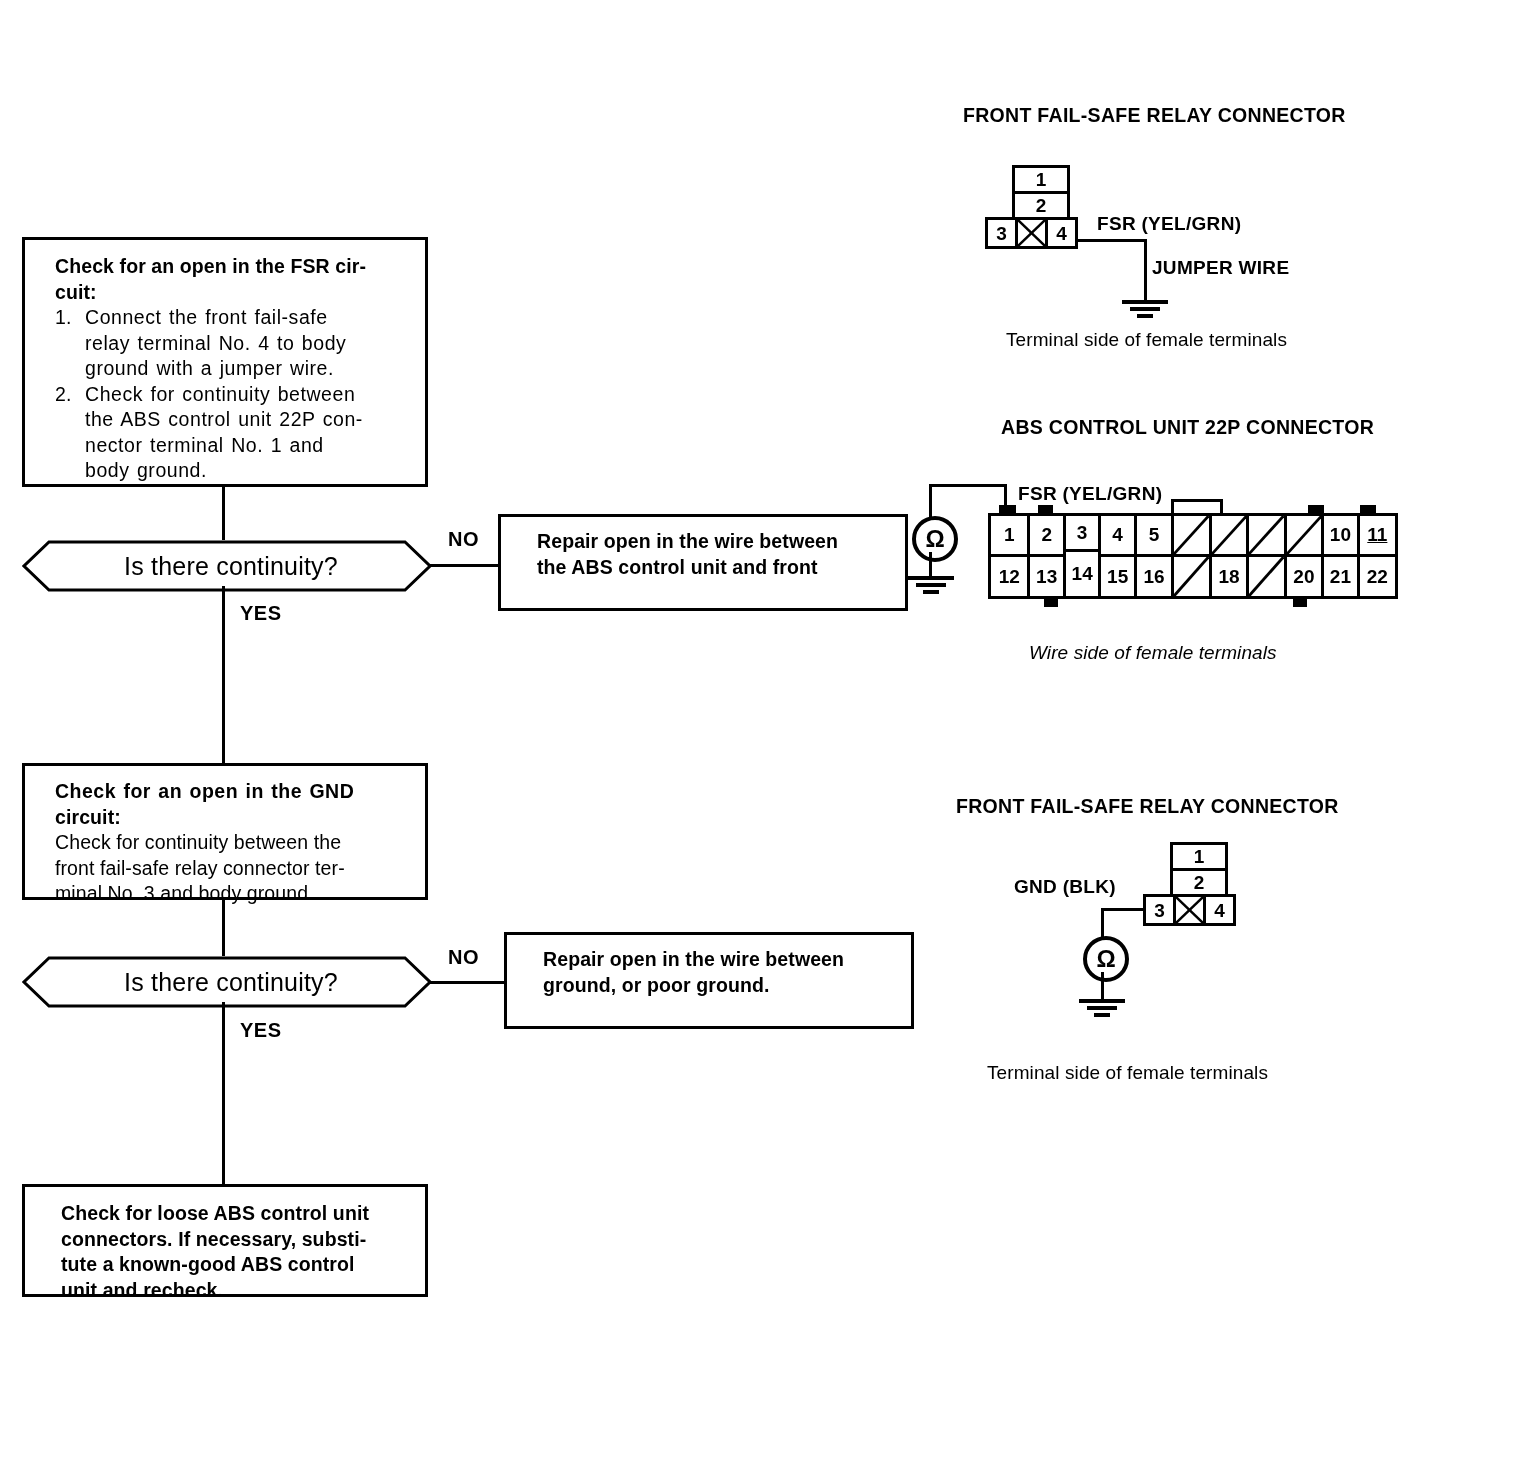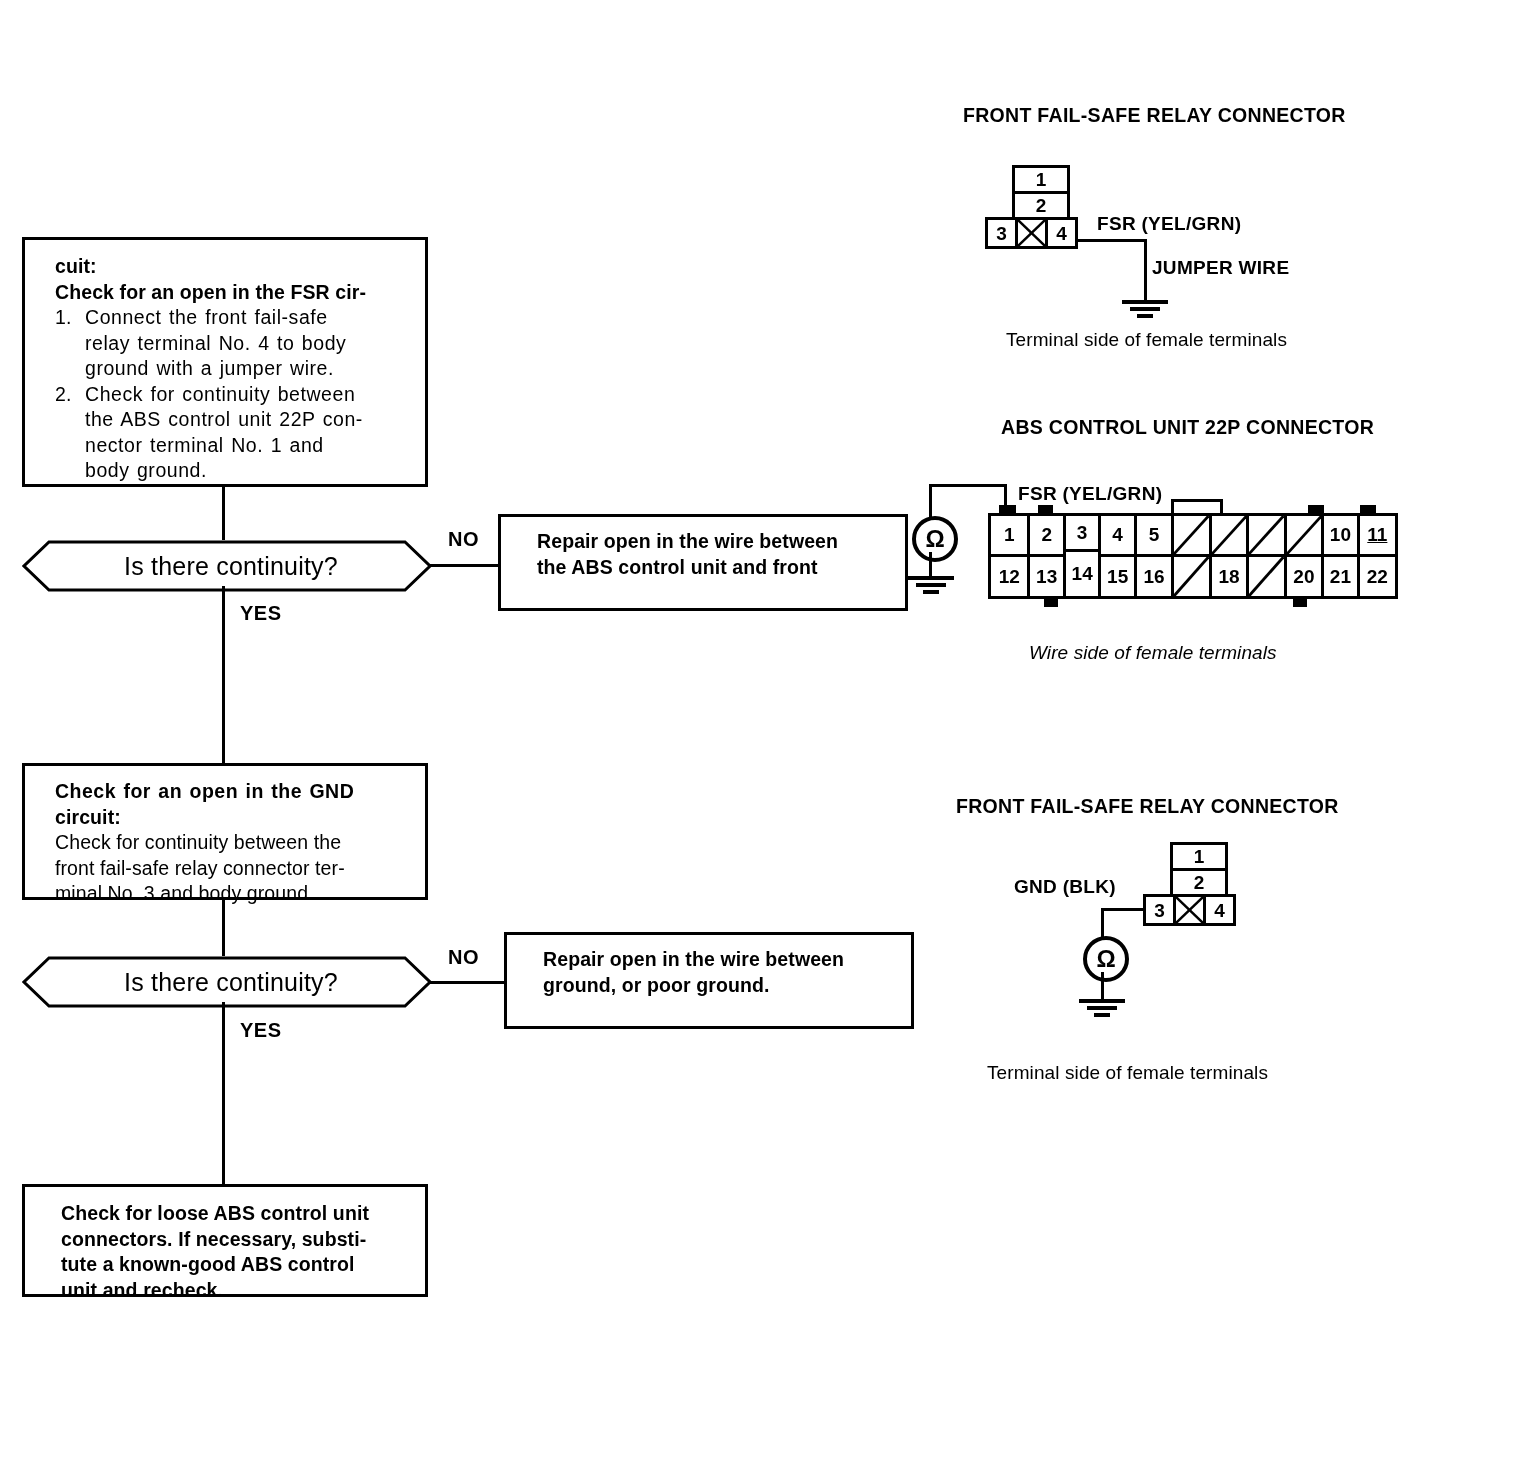--- a/index.html
+++ b/index.html
@@ -259,22 +259,22 @@
   <i style="left:0px;top:0px;width:46px;height:4px;"></i>
   <i style="left:8px;top:7px;width:30px;height:4px;"></i>
   <i style="left:15px;top:14px;width:16px;height:4px;"></i>
 </div>
 
 <div class="wirelabel" style="left:1014px;top:876px;">GND (BLK)</div>
 <div class="illus-cap" style="left:987px;top:1062px;">Terminal side of female terminals</div>
 
 <div class="procbox" style="left:22px;top:237px;width:406px;height:250px;">
   <div class="inner">
+    <div class="b tight"><span>Check for an open in the FSR cir-</span></div>
     <div class="b tight"><span>cuit:</span></div>
-    <div class="b tight"><span>Check for an open in the FSR cir-</span></div>
     <ul class="numlist">
       <li>
         <span class="n b">1.</span>
         <span class="t">
           <span style="display:block">Connect the front fail-safe</span>
           <span style="display:block">relay terminal No. 4 to body</span>
           <span style="display:block">ground with a jumper wire.</span>
         </span>
       </li>
       <li>

